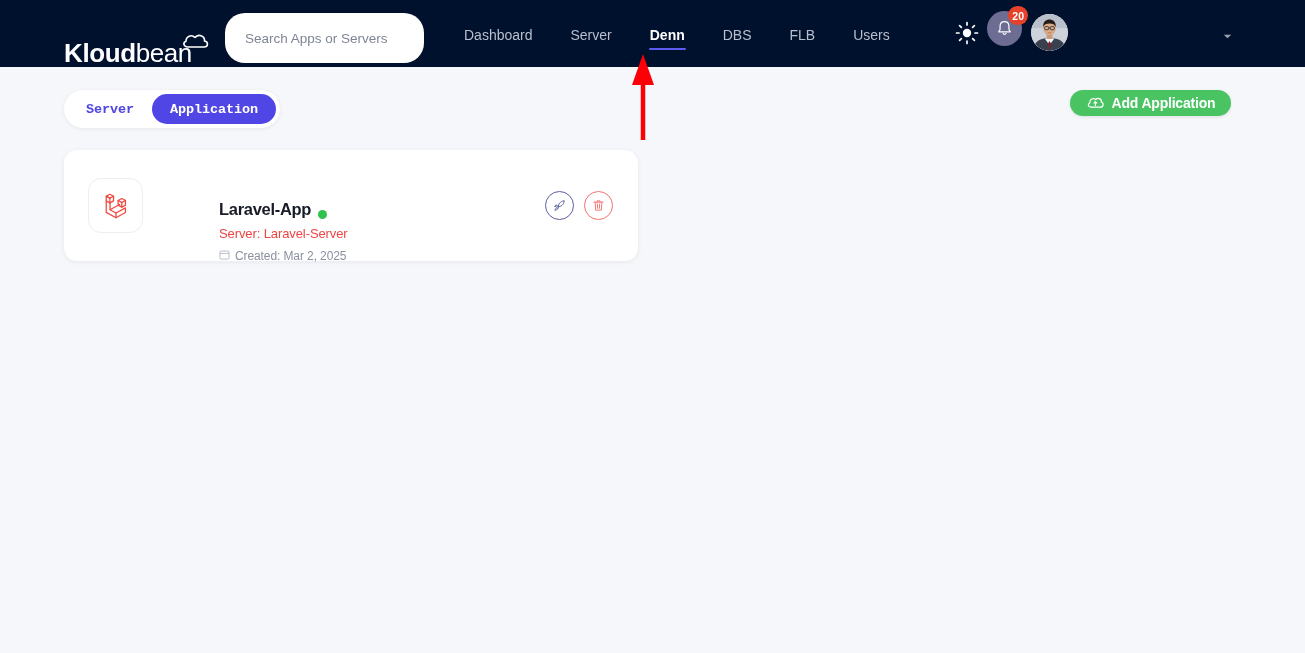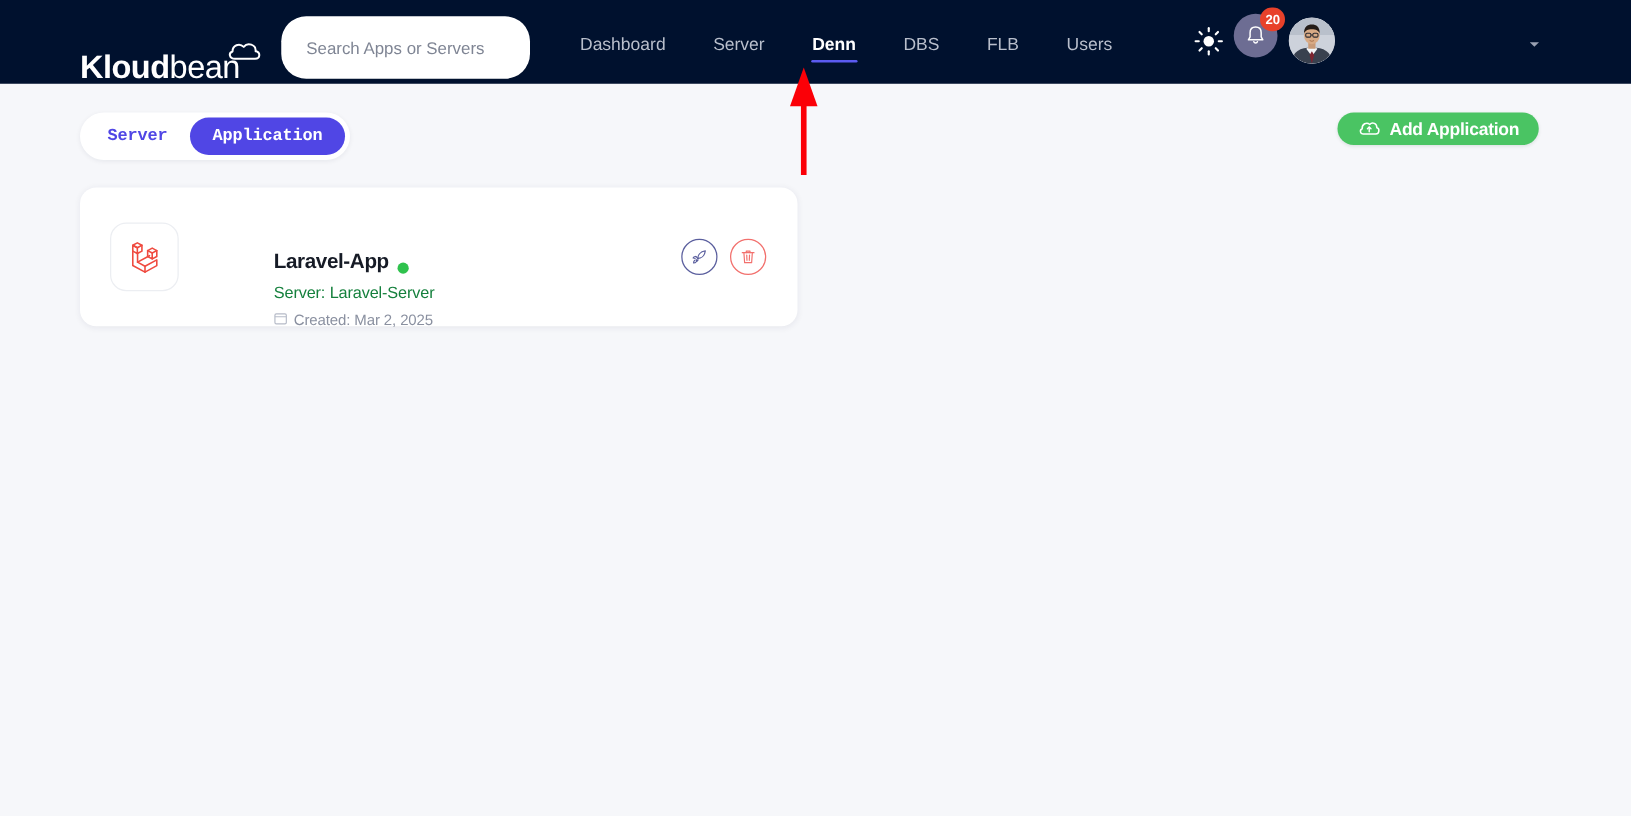--- a/index.html
+++ b/index.html
@@ -290,21 +290,21 @@
   }
   .status-dot {
     width: 9px;
     height: 9px;
     border-radius: 50%;
     background: #2fc24d;
   }
   .app-server {
     margin-top: 7px;
     font-size: 13px;
-    color: #15803d;
+    color: #ef4444;
     letter-spacing: -0.1px;
   }
   .app-created {
     margin-top: 8px;
     font-size: 12px;
     color: #8a90a0;
     display: flex;
     align-items: flex-start;
     gap: 5px;
     letter-spacing: -0.1px;

